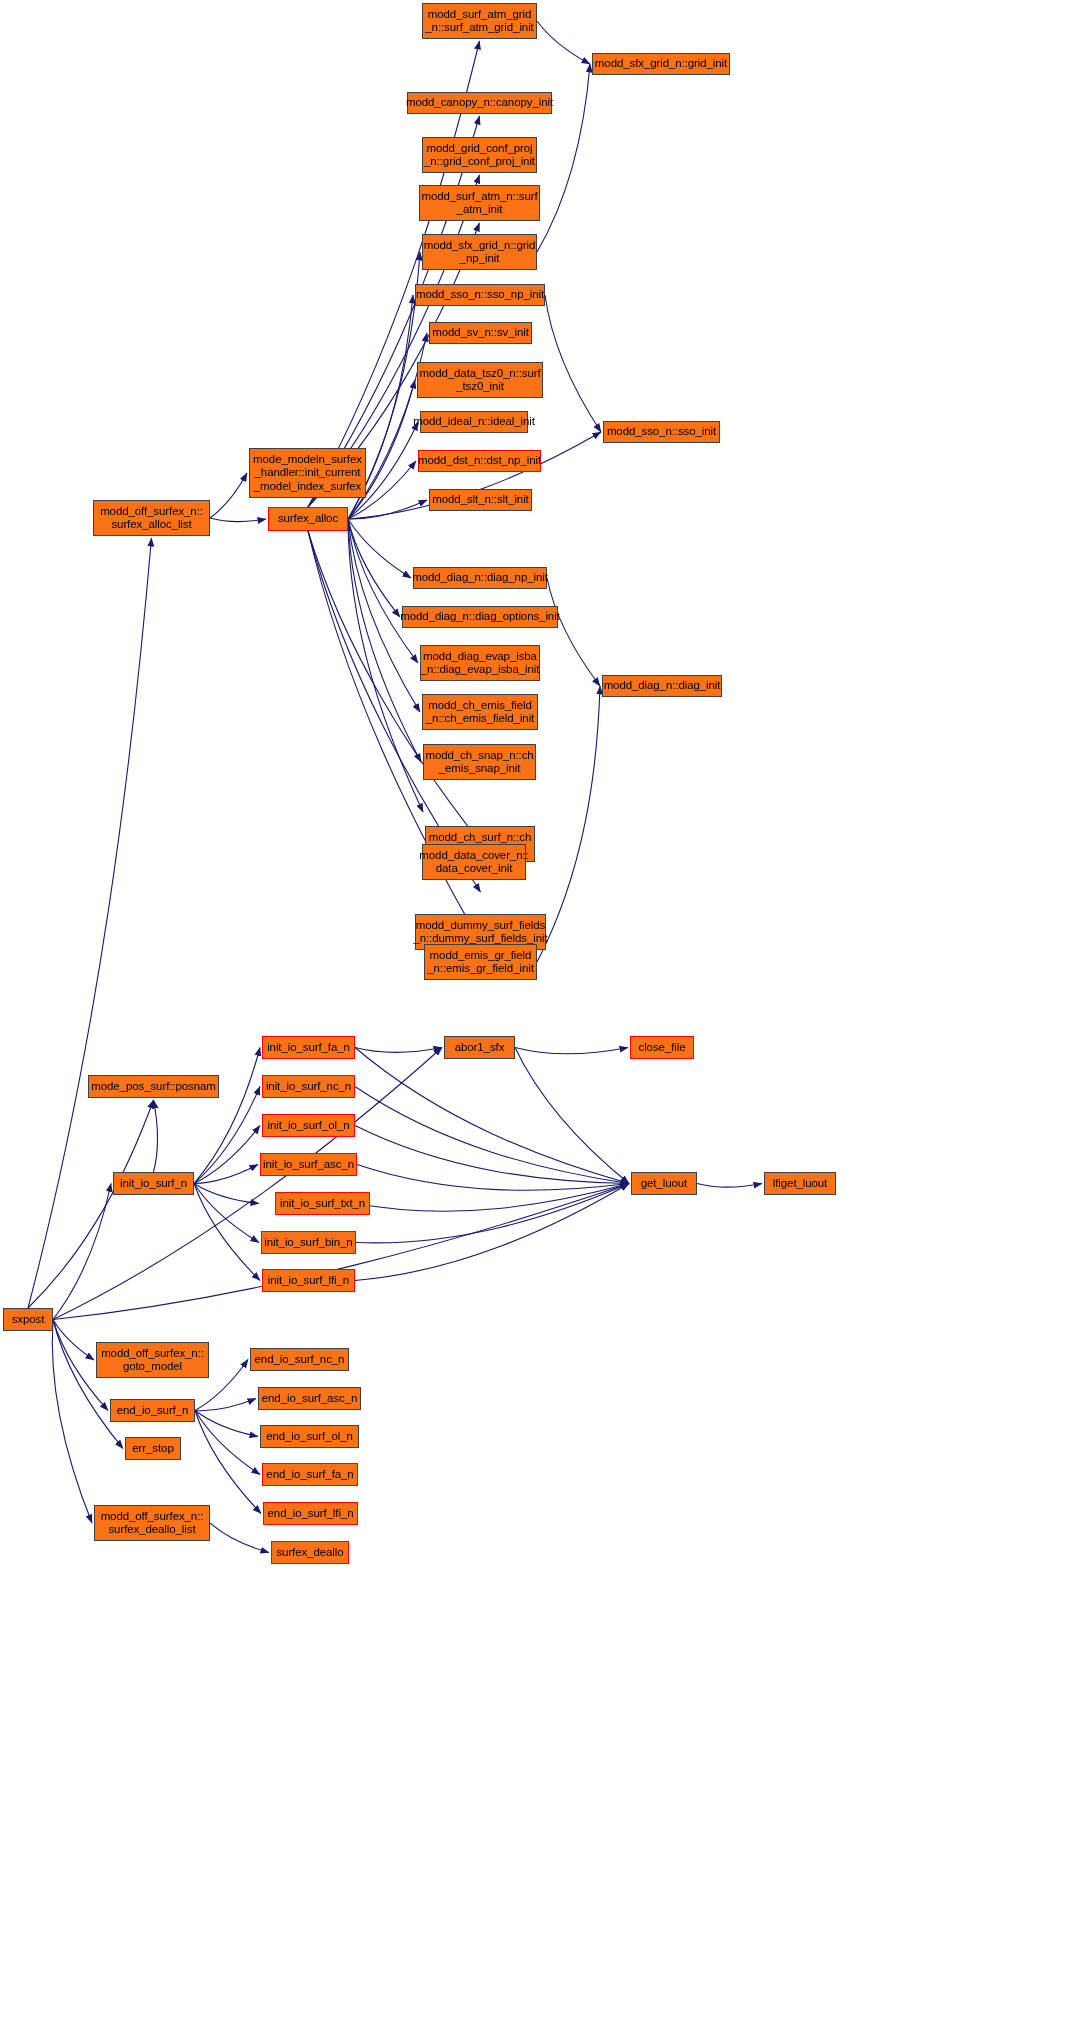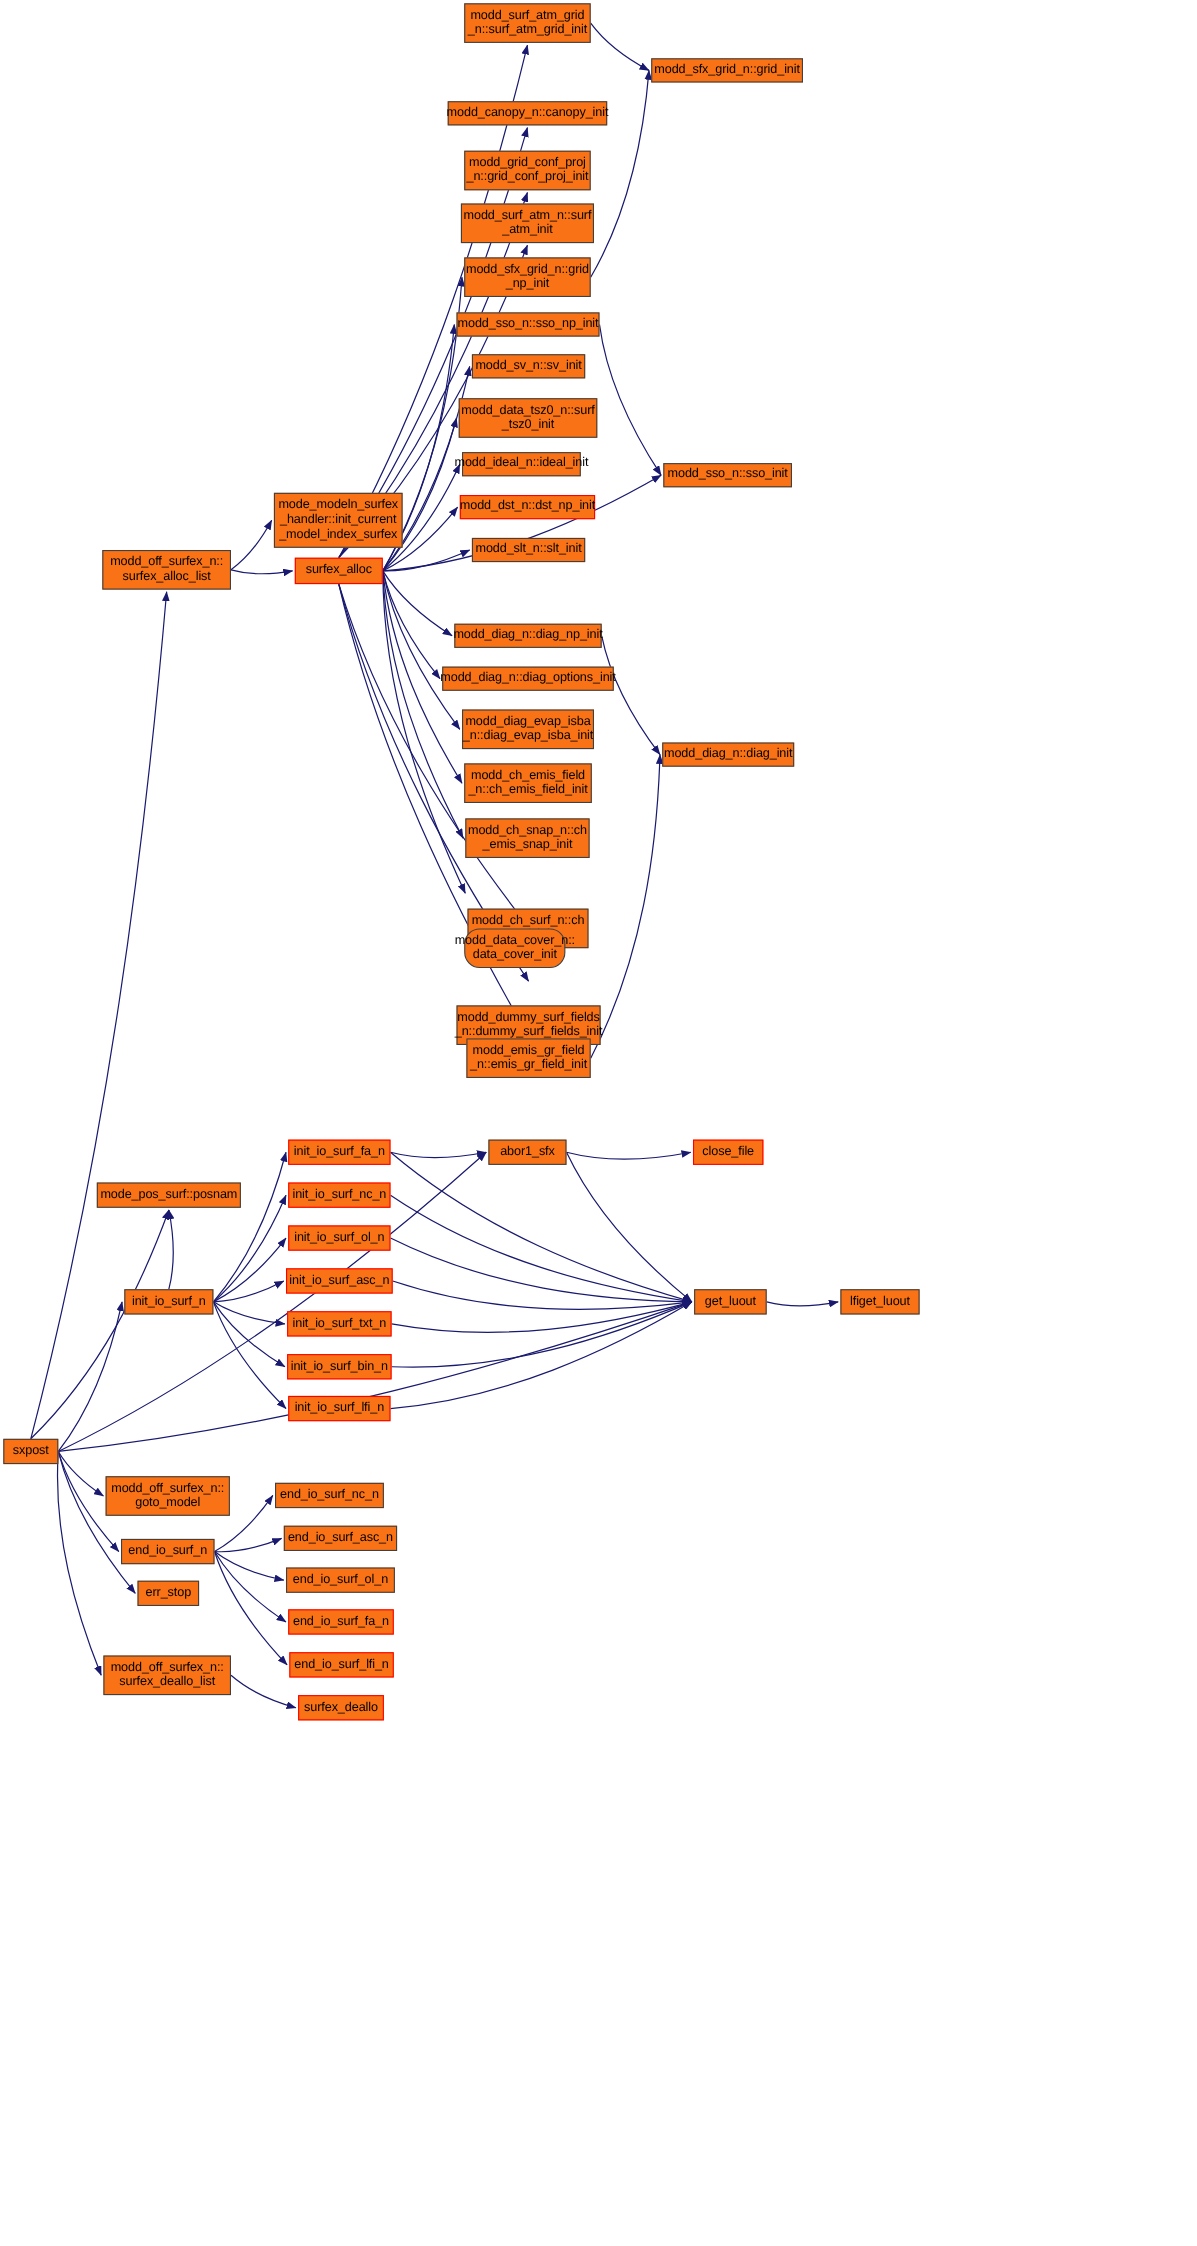--- a/index.html
+++ b/index.html
@@ -149,37 +149,37 @@
       <div class="node" style="left: 402px; top: 606px; width: 156px; height: 22px;">modd_diag_n::diag_options_init</div>
       <div class="node" style="left: 420px; top: 645px; width: 120px; height: 36px;">modd_diag_evap_isba
 _n::diag_evap_isba_init</div>
       <div class="node" style="left: 602px; top: 675px; width: 120px; height: 22px;">modd_diag_n::diag_init</div>
       <div class="node" style="left: 422px; top: 694px; width: 116px; height: 36px;">modd_ch_emis_field
 _n::ch_emis_field_init</div>
       <div class="node" style="left: 423px; top: 744px; width: 113px; height: 36px;">modd_ch_snap_n::ch
 _emis_snap_init</div>
       <div class="node" style="left: 425px; top: 826px; width: 110px; height: 36px;">modd_ch_surf_n::ch
 _surf_init</div>
-      <div class="node" style="left: 422px; top: 844px; width: 92px; height: 36px; border-radius: 14px;">modd_data_cover_n::
+      <div class="node" style="left: 422px; top: 844px; width: 104px; height: 36px;">modd_data_cover_n::
 data_cover_init</div>
       <div class="node" style="left: 415px; top: 894px; width: 131px; height: 36px; margin-top: 20px;">modd_dummy_surf_fields
 _n::dummy_surf_fields_init</div>
       <div class="node" style="left: 424px; top: 944px; width: 113px; height: 36px;">modd_emis_gr_field
 _n::emis_gr_field_init</div>
       <div class="node red" style="left: 262px; top: 1036px; width: 93px; height: 23px;">init_io_surf_fa_n</div>
       <div class="node" style="left: 444px; top: 1036px; width: 71px; height: 23px;">abor1_sfx</div>
       <div class="node red" style="left: 630px; top: 1036px; width: 64px; height: 23px;">close_file</div>
       <div class="node red" style="left: 262px; top: 1075px; width: 93px; height: 23px;">init_io_surf_nc_n</div>
       <div class="node" style="left: 88px; top: 1075px; width: 131px; height: 23px;">mode_pos_surf::posnam</div>
       <div class="node red" style="left: 262px; top: 1114px; width: 93px; height: 23px;">init_io_surf_ol_n</div>
       <div class="node red" style="left: 260px; top: 1153px; width: 97px; height: 23px;">init_io_surf_asc_n</div>
       <div class="node" style="left: 113px; top: 1172px; width: 81px; height: 23px;">init_io_surf_n</div>
       <div class="node" style="left: 631px; top: 1172px; width: 66px; height: 23px;">get_luout</div>
       <div class="node" style="left: 764px; top: 1172px; width: 72px; height: 23px;">lfiget_luout</div>
-      <div class="node red" style="left: 261px; top: 1192px; width: 95px; height: 23px;">init_io_surf_txt_n</div>
+      <div class="node red" style="left: 275px; top: 1192px; width: 95px; height: 23px;">init_io_surf_txt_n</div>
       <div class="node red" style="left: 261px; top: 1231px; width: 95px; height: 23px;">init_io_surf_bin_n</div>
       <div class="node red" style="left: 262px; top: 1269px; width: 93px; height: 23px; text-align: right;">init_io_surf_lfi_n</div>
       <div class="node" style="left: 3px; top: 1308px; width: 50px; height: 23px;">sxpost</div>
       <div class="node" style="left: 96px; top: 1342px; width: 113px; height: 36px;">modd_off_surfex_n::
 goto_model</div>
       <div class="node" style="left: 250px; top: 1348px; width: 99px; height: 23px;">end_io_surf_nc_n</div>
       <div class="node" style="left: 258px; top: 1387px; width: 103px; height: 23px;">end_io_surf_asc_n</div>
       <div class="node" style="left: 110px; top: 1399px; width: 85px; height: 23px;">end_io_surf_n</div>
       <div class="node" style="left: 260px; top: 1425px; width: 99px; height: 23px;">end_io_surf_ol_n</div>
       <div class="node" style="left: 125px; top: 1437px; width: 56px; height: 23px;">err_stop</div>

